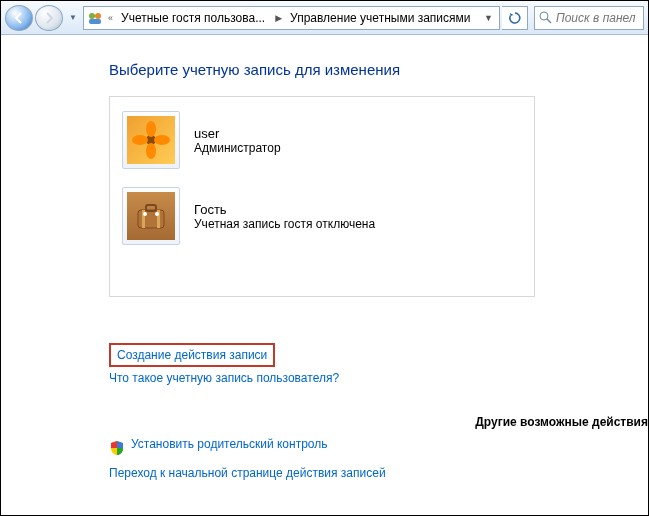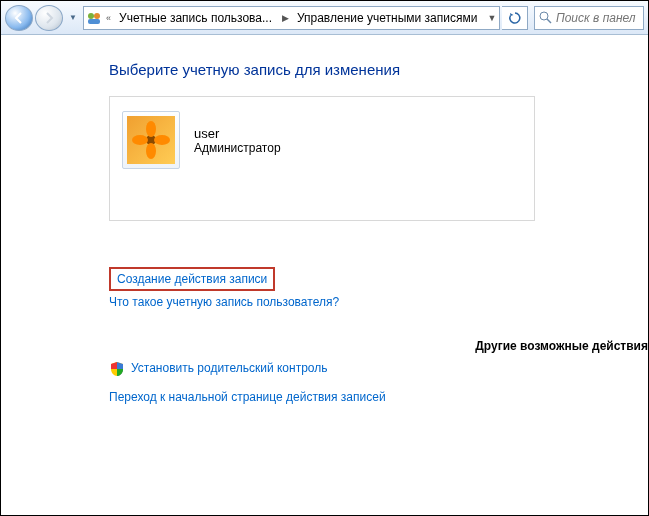--- a/index.html
+++ b/index.html
@@ -148,21 +148,21 @@
     border: 2px solid #c0392b;
     padding: 3px 6px;
     margin-bottom: 4px;
   }
   .section-h {
     font-weight: bold;
     font-size: 12px;
     margin: 22px 0 8px 0;
     text-align: right;
   }
-  .line { display: flex; align-items: flex-start; gap: 6px; margin-bottom: 7px; }
+  .line { display: flex; align-items: center; gap: 6px; margin-bottom: 7px; }
   .shield {
     width: 16px; height: 16px;
   }
   .flower-petal { fill: #ff8a00; }
 </style>
 </head>
 <body>
 
 <div class="navbar">
   <div class="nav-btn">
@@ -179,21 +179,21 @@
 
   <div class="address">
     <span class="ico">
       <svg width="16" height="16" viewBox="0 0 16 16">
           <circle cx="5" cy="6" r="3" fill="#7bb13c"></circle>
           <circle cx="11" cy="6" r="3" fill="#e28b2d"></circle>
           <rect x="2" y="9" width="12" height="5" rx="2" fill="#4f8fd5"></rect>
         </svg>
     </span>
     <span class="chev">«</span>
-    <span class="seg">Учетные запись пользова...</span>
+    <span class="seg">Учетные гостя пользова...</span>
     <span class="chev">▶</span>
     <span class="seg">Управление учетными записями</span>
     <span class="tail">
       <span class="chev">▼</span>
     </span>
   </div>
   <div class="refresh">
     <svg width="14" height="14" viewBox="0 0 14 14">
         <path d="M7 2 A5 5 0 1 1 2.5 4.5" stroke="#2a65a5" stroke-width="1.5" fill="none"></path>
         <path d="M2 2 L2.5 5 L5.5 4" fill="#2a65a5"></path>
@@ -223,20 +223,38 @@
             <ellipse class="flower-petal" cx="31" cy="20" rx="8" ry="5"></ellipse>
           </svg>
         </div>
       </div>
       <div class="acct-text">
         <div class="name">user</div>
         <div class="desc">Администратор</div>
       </div>
     </div>
 
+    <div class="account">
+      <div class="avatar-frame">
+        <div class="avatar suitcase">
+          <svg width="40" height="40" viewBox="0 0 40 40">
+            <rect x="7" y="14" width="26" height="18" rx="3" fill="#b27338" stroke="#7a4a1e"></rect>
+            <rect x="15" y="9" width="10" height="6" rx="2" fill="none" stroke="#7a4a1e" stroke-width="2"></rect>
+            <rect x="11" y="14" width="3" height="18" fill="#d9a65a"></rect>
+            <rect x="26" y="14" width="3" height="18" fill="#d9a65a"></rect>
+            <circle cx="14" cy="18" r="2" fill="#fff"></circle>
+            <circle cx="26" cy="18" r="2" fill="#fff"></circle>
+          </svg>
+        </div>
+      </div>
+      <div class="acct-text">
+        <div class="name">Гость</div>
+        <div class="desc">Учетная запись гостя отключена</div>
+      </div>
+    </div>
   </div>
 
   <div class="links">
     <div><span class="link boxed">Создание действия записи</span></div>
     <div><span class="link">Что такое учетную запись пользователя?</span></div>
   </div>
 
   <div class="section-h">Другие возможные действия</div>
   <div class="line">
     <span class="shield">

